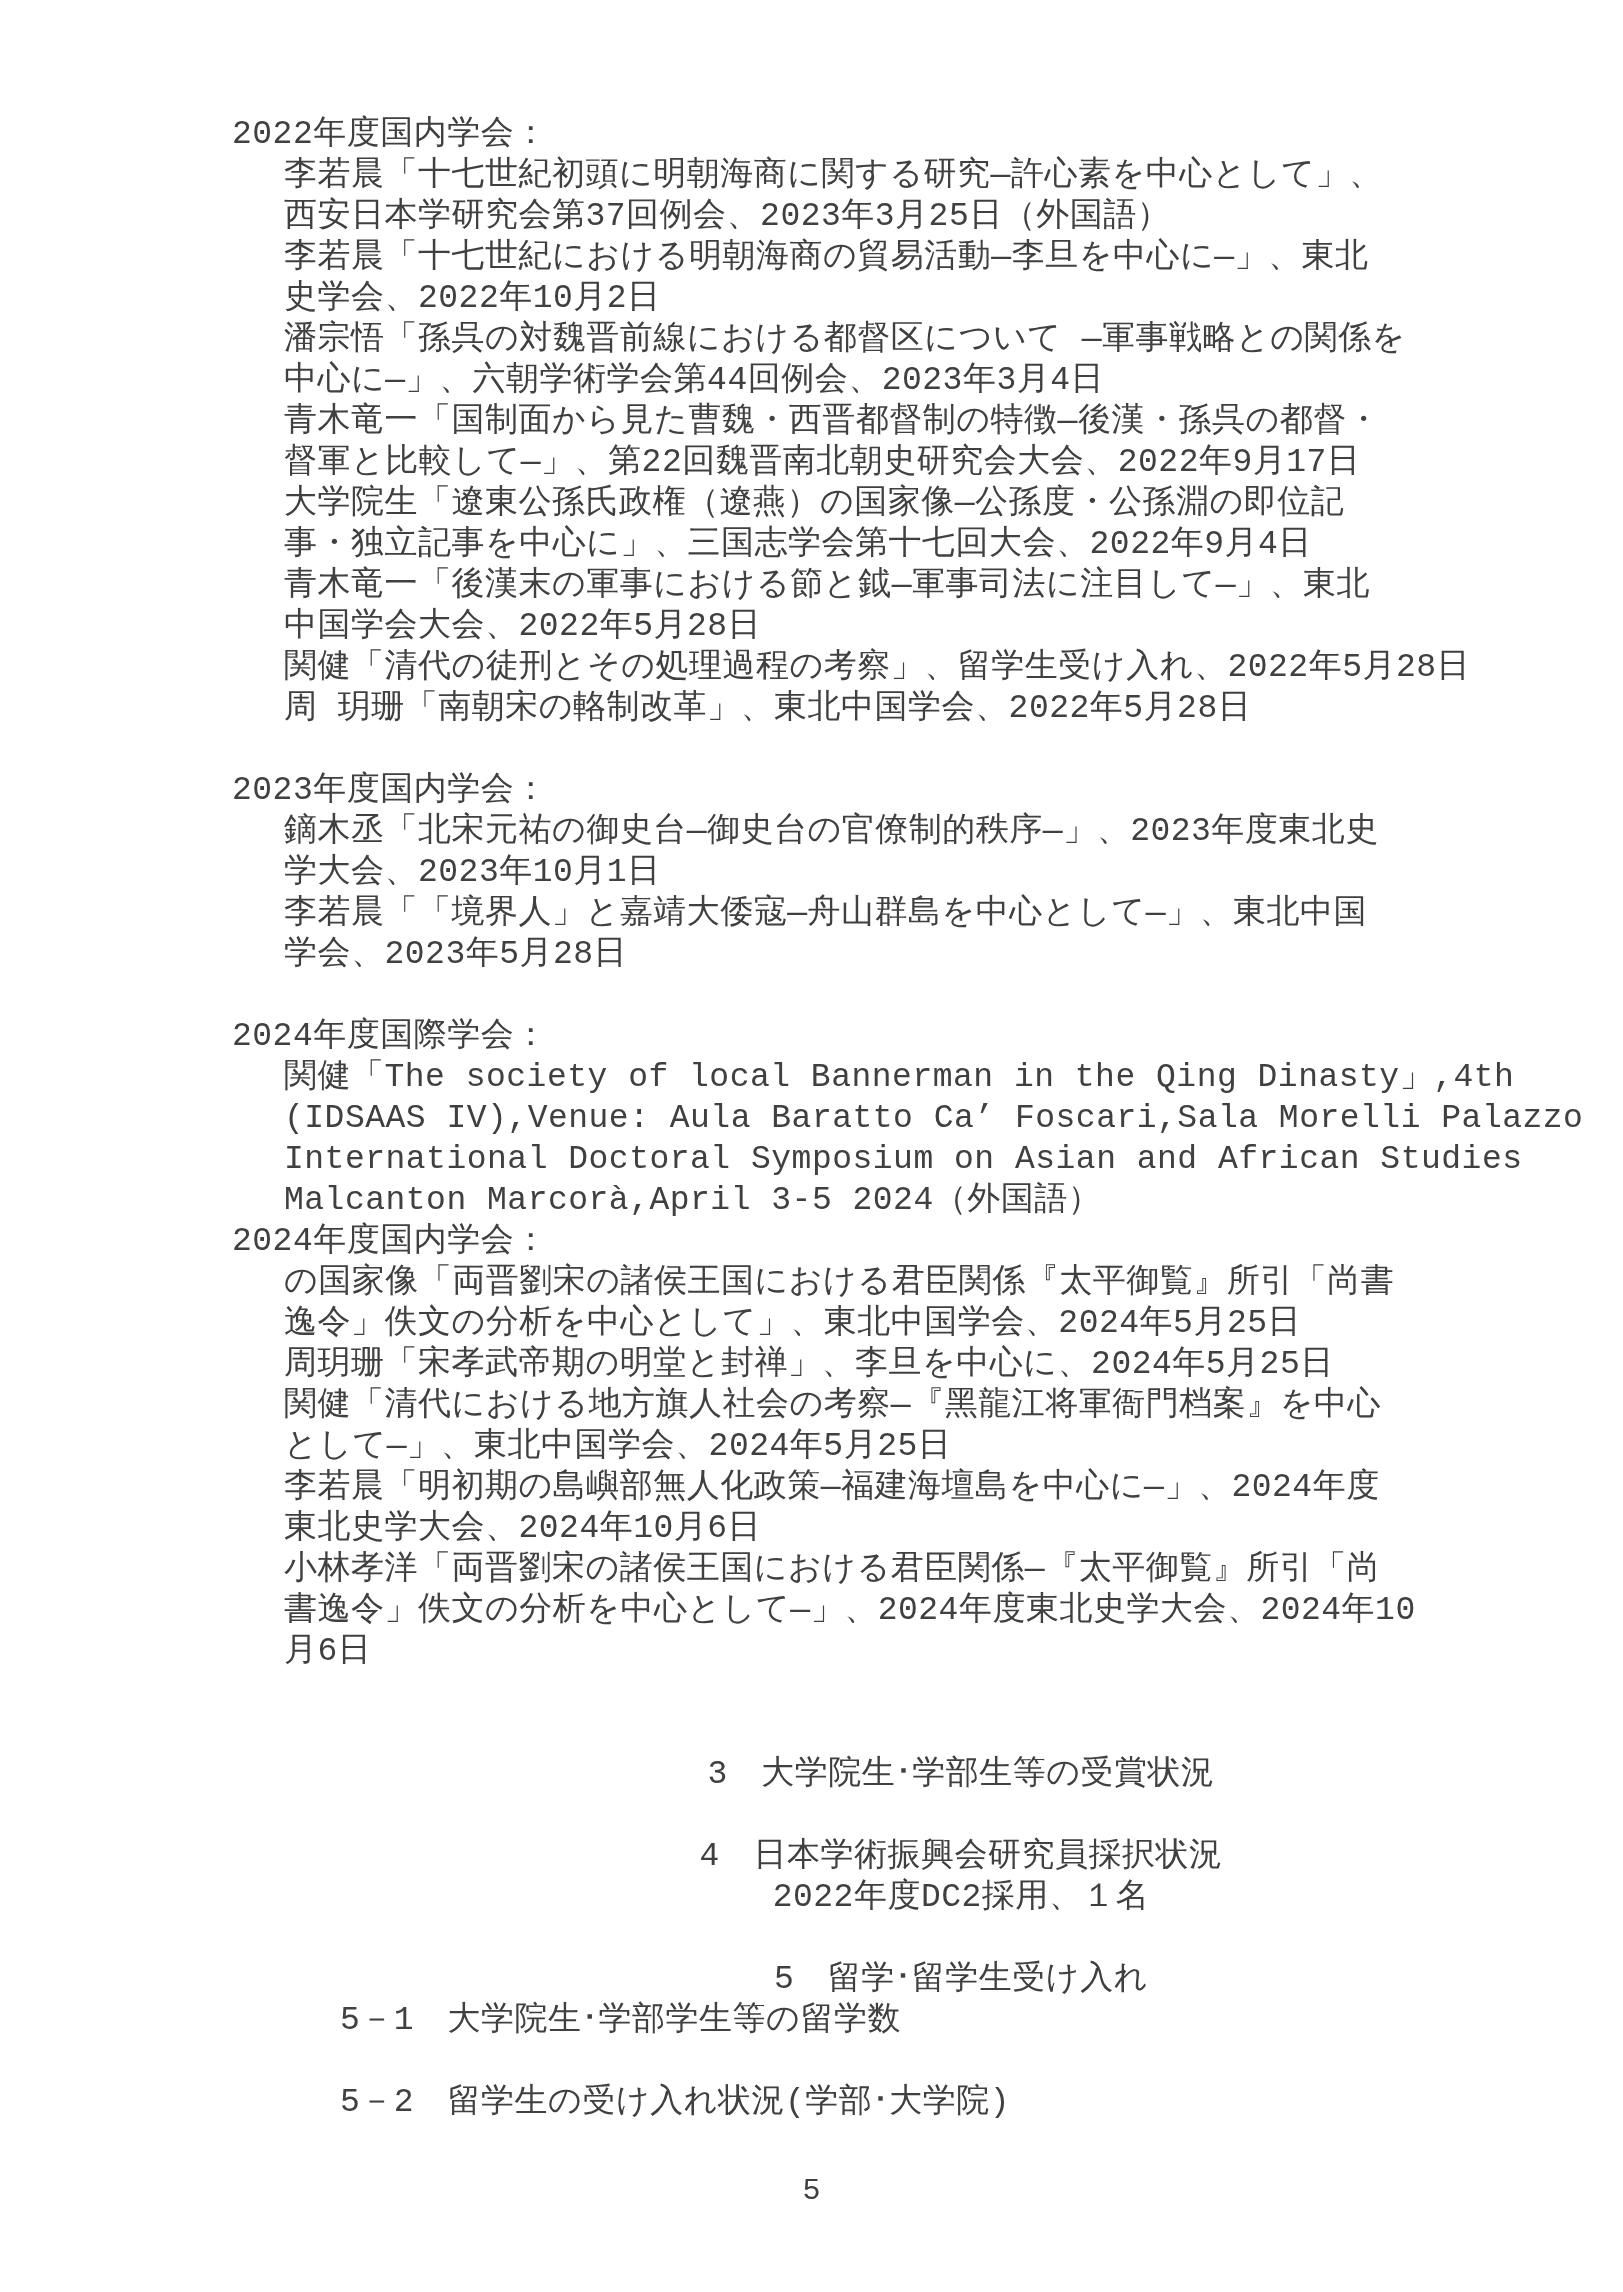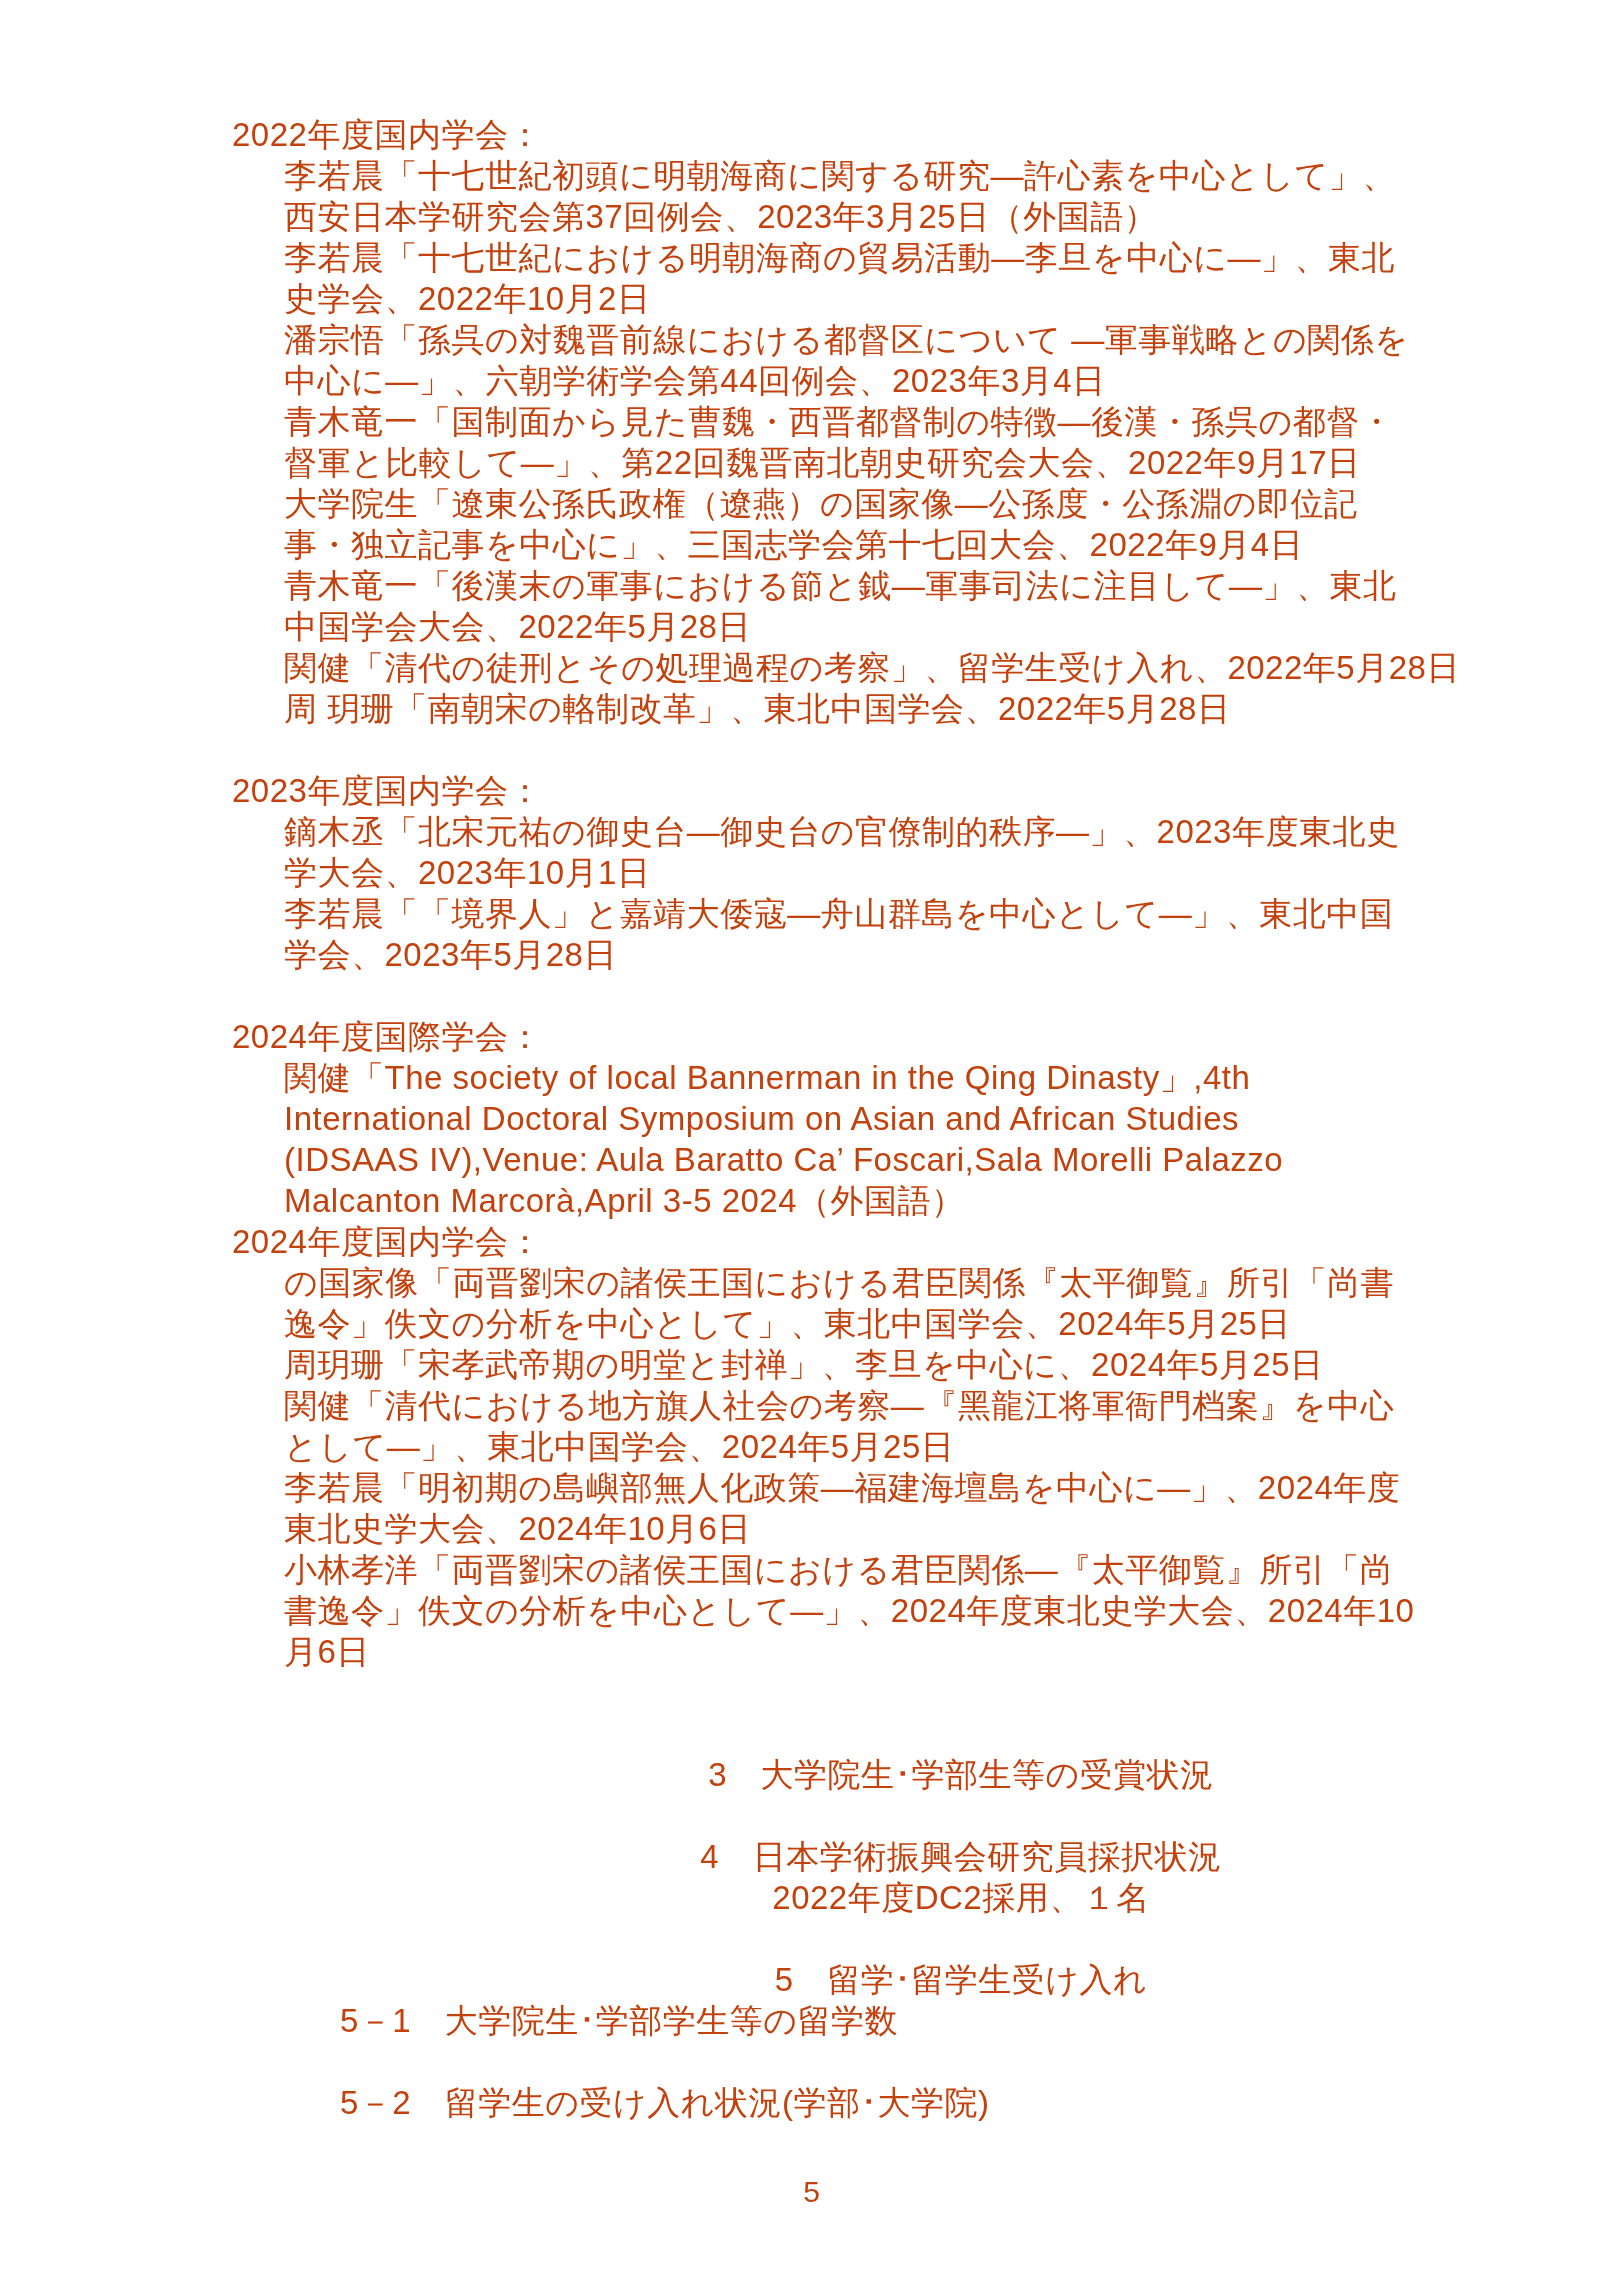--- a/index.html
+++ b/index.html
@@ -6,22 +6,22 @@
     margin: 0;
     padding: 0;
     background: #888;
   }
   .page {
     position: relative;
     width: 1623px;
     height: 2293px;
     margin: 0 auto;
     background: #ffffff;
-    color: #c2410c;
-    font-family: Liberation Sans, sans-serif;
+    color: #404040;
+    font-family: Liberation Mono, monospace;
     font-size: 33px;
     overflow: hidden;
   }
   .doc {
     padding-top: 114px;
   }
   .line {
     height: 41px;
     line-height: 41px;
     white-space: pre;
@@ -64,22 +64,22 @@
       <div class="line ind1">周 玥珊「南朝宋の輅制改革」、東北中国学会、2022年5月28日</div>
       <div class="line blank">&nbsp;</div>
       <div class="line ind0">2023年度国内学会：</div>
       <div class="line ind1">鏑木丞「北宋元祐の御史台―御史台の官僚制的秩序―」、2023年度東北史</div>
       <div class="line ind1">学大会、2023年10月1日</div>
       <div class="line ind1">李若晨「「境界人」と嘉靖大倭寇―舟山群島を中心として―」、東北中国</div>
       <div class="line ind1">学会、2023年5月28日</div>
       <div class="line blank">&nbsp;</div>
       <div class="line ind0">2024年度国際学会：</div>
       <div class="line ind1">関健「The society of local Bannerman in the Qing Dinasty」,4th</div>
+      <div class="line ind1">(IDSAAS IV),Venue: Aula Baratto Ca’ Foscari,Sala Morelli Palazzo</div>
       <div class="line ind1">International Doctoral Symposium on Asian and African Studies</div>
-      <div class="line ind1">(IDSAAS IV),Venue: Aula Baratto Ca’ Foscari,Sala Morelli Palazzo</div>
       <div class="line ind1">Malcanton Marcorà,April 3-5 2024（外国語）</div>
       <div class="line ind0">2024年度国内学会：</div>
       <div class="line ind1">の国家像「両晋劉宋の諸侯王国における君臣関係『太平御覧』所引「尚書</div>
       <div class="line ind1">逸令」佚文の分析を中心として」、東北中国学会、2024年5月25日</div>
       <div class="line ind1">周玥珊「宋孝武帝期の明堂と封禅」、李旦を中心に、2024年5月25日</div>
       <div class="line ind1">関健「清代における地方旗人社会の考察―『黑龍江将軍衙門档案』を中心</div>
       <div class="line ind1">として―」、東北中国学会、2024年5月25日</div>
       <div class="line ind1">李若晨「明初期の島嶼部無人化政策―福建海壇島を中心に―」、2024年度</div>
       <div class="line ind1">東北史学大会、2024年10月6日</div>
       <div class="line ind1">小林孝洋「両晋劉宋の諸侯王国における君臣関係―『太平御覧』所引「尚</div>

